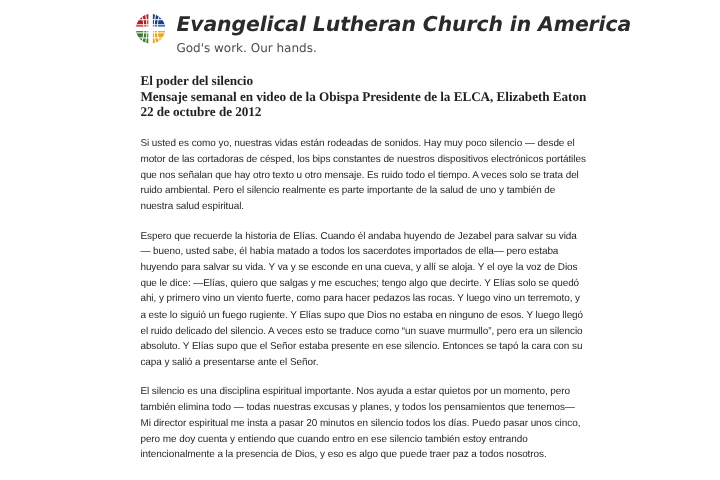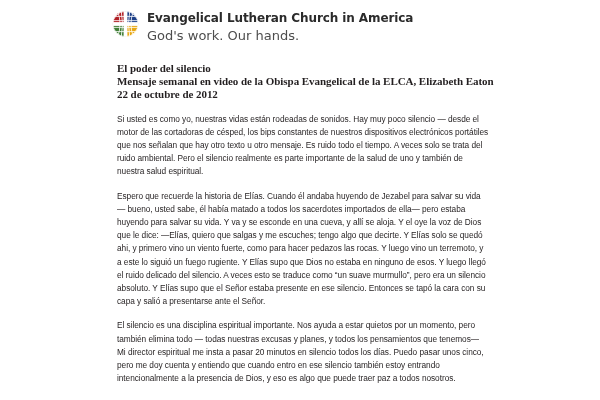--- a/index.html
+++ b/index.html
@@ -42,31 +42,32 @@
 
   .brand-text {
     display: flex;
     flex-direction: column;
     justify-content: flex-start;
     padding-top: 2px;
   }
 
   .brand-name {
     font-family: "DejaVu Sans", sans-serif;
-    font-size: 12px;
+    font-size: 17px;
     font-weight: 700;
     letter-spacing: -0.1px;
     color: #2b2b2b;
     line-height: 1.15;
     white-space: nowrap;
+    font-style: italic;
   }
 
   .brand-tagline {
     font-family: "DejaVu Sans", sans-serif;
-    font-size: 13px;
+    font-size: 10px;
     font-weight: 400;
     color: #4d4d4d;
     line-height: 1.3;
     margin-top: 2px;
     white-space: nowrap;
   }
 
   
   .doc-body {
     position: absolute;
@@ -145,21 +146,21 @@
     <span class="brand-text">
       <span class="brand-name">Evangelical Lutheran Church in America</span>
       <span class="brand-tagline">God's work. Our hands.</span>
     </span>
   </div>
 
   <div class="doc-body">
 
     <div class="title-block">
       <div class="title-line">El poder del silencio</div>
-      <div class="title-line">Mensaje semanal en video de la Obispa Evangelical de la ELCA, Elizabeth Eaton</div>
+      <div class="title-line">Mensaje semanal en video de la Obispa Presidente de la ELCA, Elizabeth Eaton</div>
       <div class="title-line">22 de octubre de 2012</div>
     </div>
 
     <p class="para">Si usted es como yo, nuestras vidas están rodeadas de sonidos. Hay muy poco silencio — desde el motor de las cortadoras de césped, los bips constantes de nuestros dispositivos electrónicos portátiles que nos señalan que hay otro texto u otro mensaje. Es ruido todo el tiempo. A veces solo se trata del ruido ambiental. Pero el silencio realmente es parte importante de la salud de uno y también de nuestra salud espiritual.</p>
 
     <p class="para">Espero que recuerde la historia de Elías. Cuando él andaba huyendo de Jezabel para salvar su vida — bueno, usted sabe, él había matado a todos los sacerdotes importados de ella— pero estaba huyendo para salvar su vida. Y va y se esconde en una cueva, y allí se aloja. Y el oye la voz de Dios que le dice: —Elías, quiero que salgas y me escuches; tengo algo que decirte. Y Elías solo se quedó ahi, y primero vino un viento fuerte, como para hacer pedazos las rocas. Y luego vino un terremoto, y a este lo siguió un fuego rugiente. Y Elías supo que Dios no estaba en ninguno de esos. Y luego llegó el ruido delicado del silencio. A veces esto se traduce como “un suave murmullo”, pero era un silencio absoluto. Y Elías supo que el Señor estaba presente en ese silencio. Entonces se tapó la cara con su capa y salió a presentarse ante el Señor.</p>
 
     <p class="para">El silencio es una disciplina espiritual importante. Nos ayuda a estar quietos por un momento, pero también elimina todo — todas nuestras excusas y planes, y todos los pensamientos que tenemos— Mi director espiritual me insta a pasar 20 minutos en silencio todos los días. Puedo pasar unos cinco, pero me doy cuenta y entiendo que cuando entro en ese silencio también estoy entrando intencionalmente a la presencia de Dios, y eso es algo que puede traer paz a todos nosotros.</p>
 
   </div>

